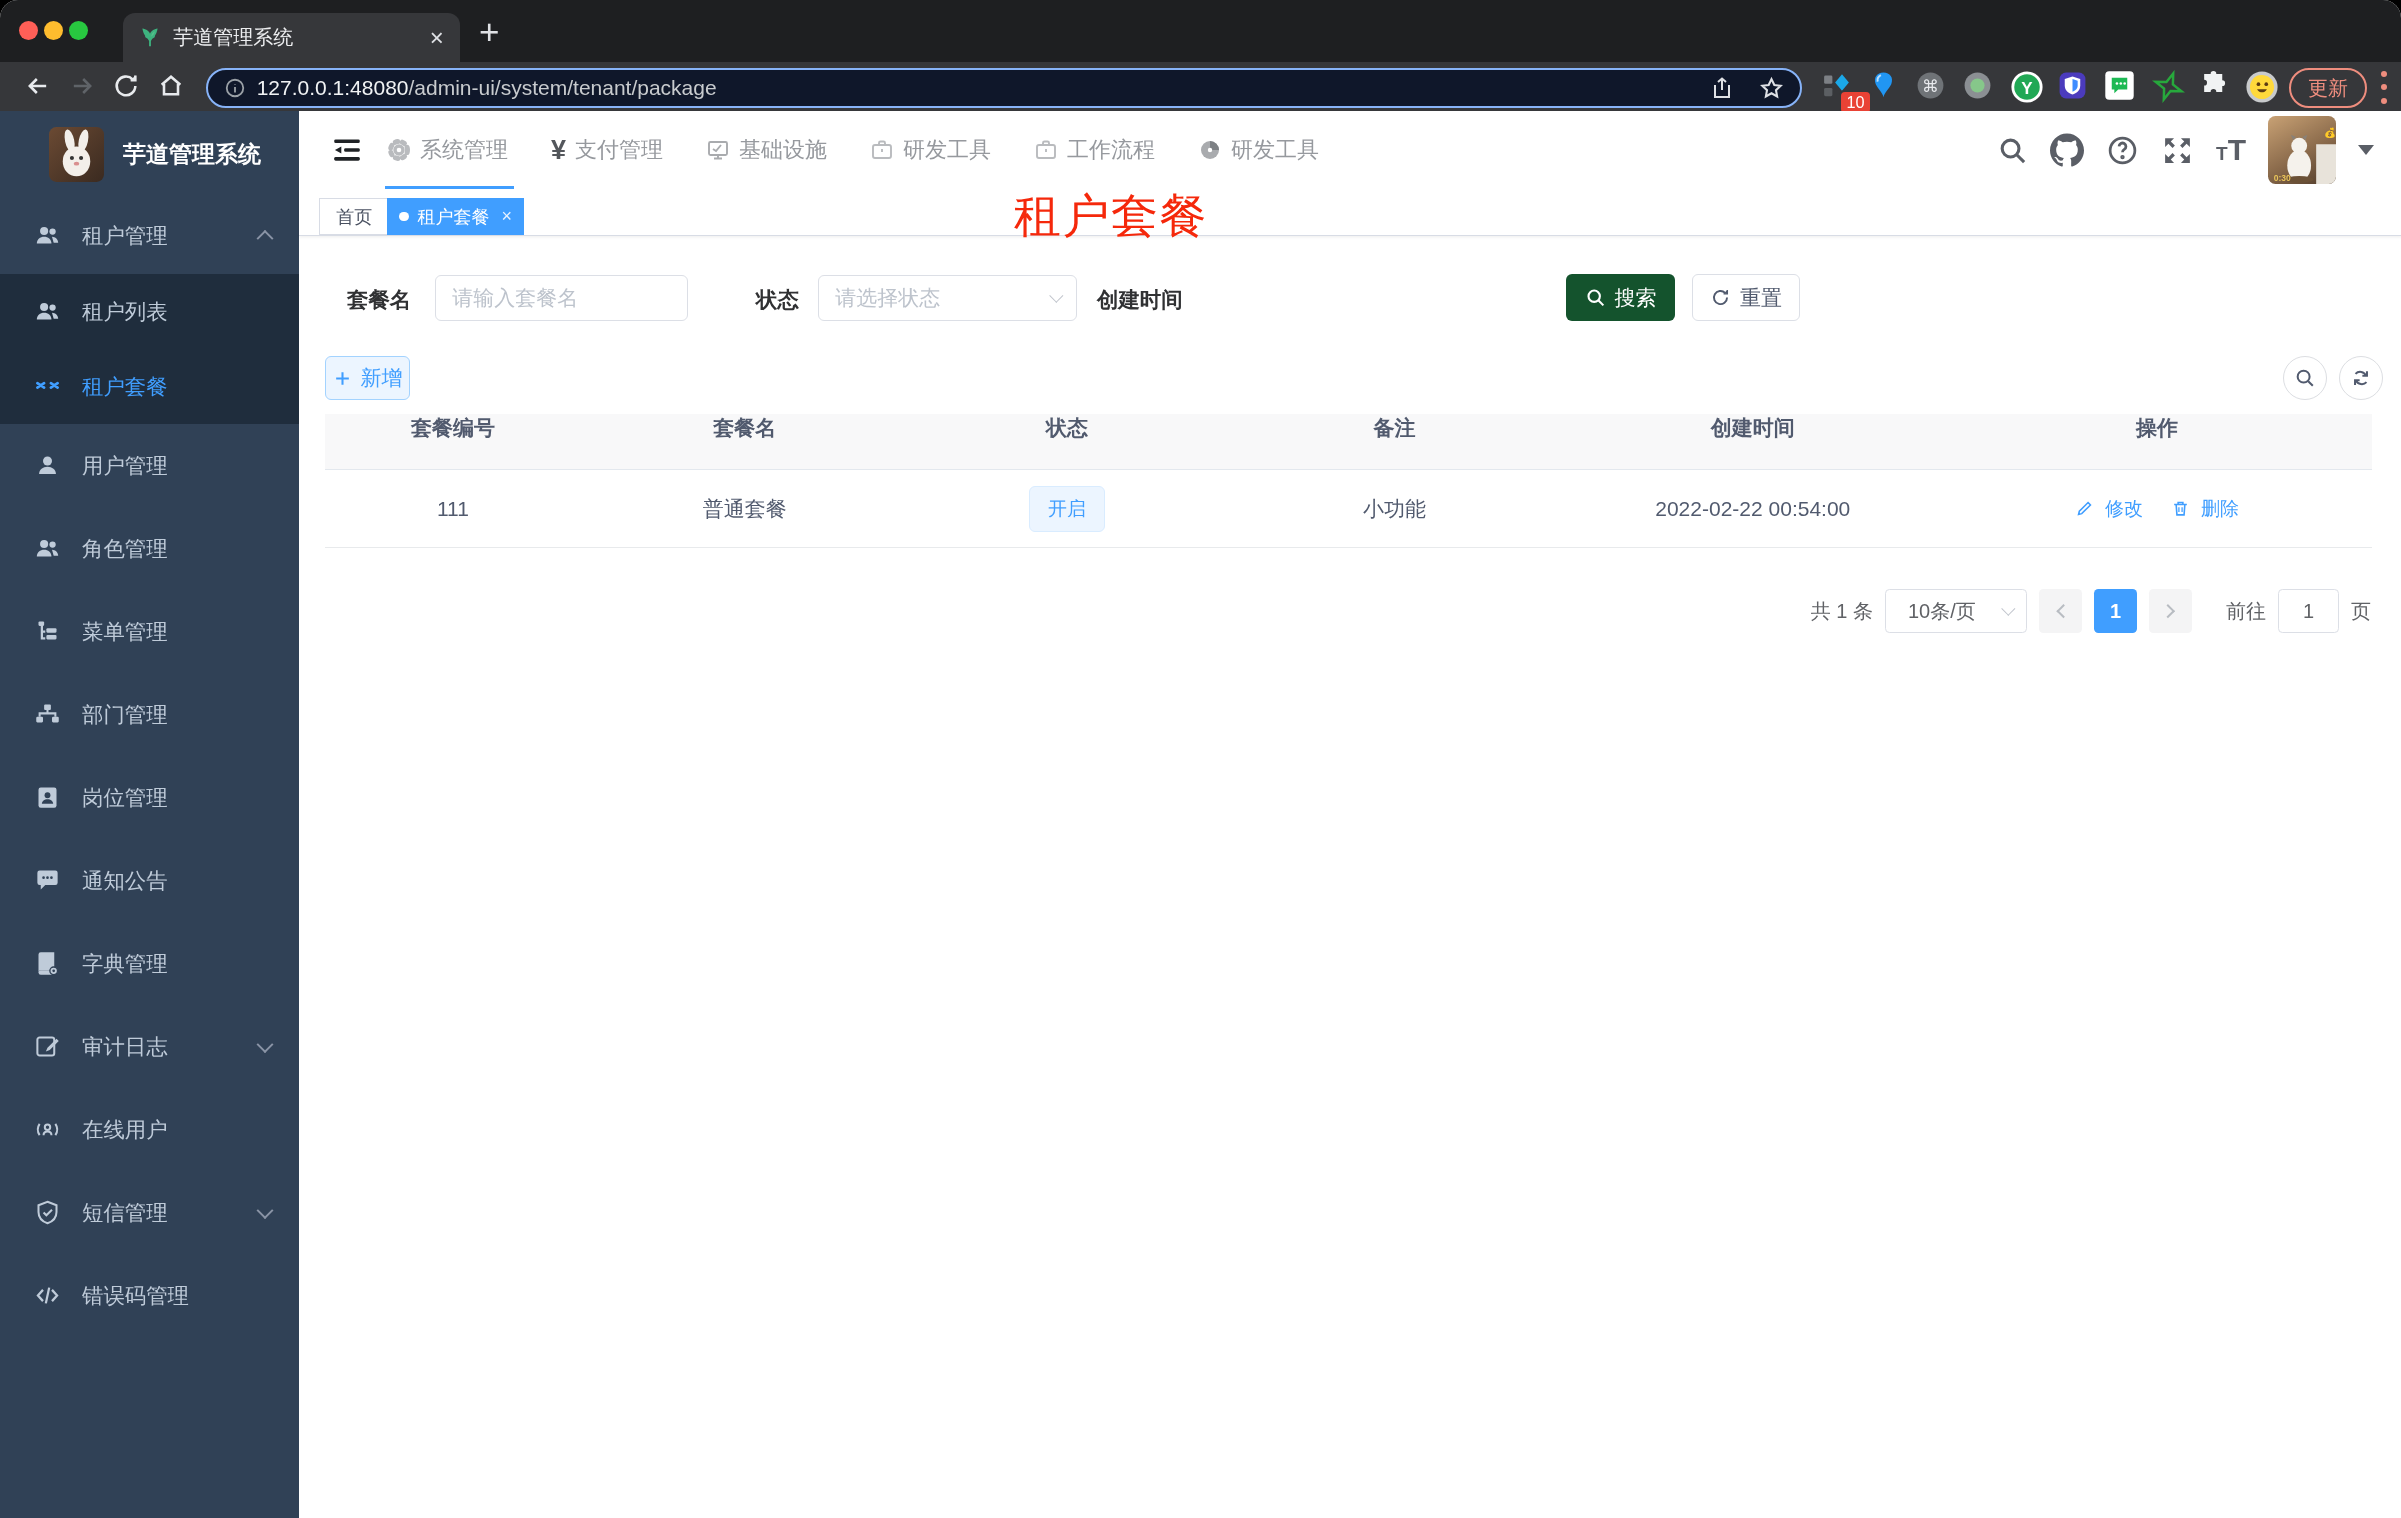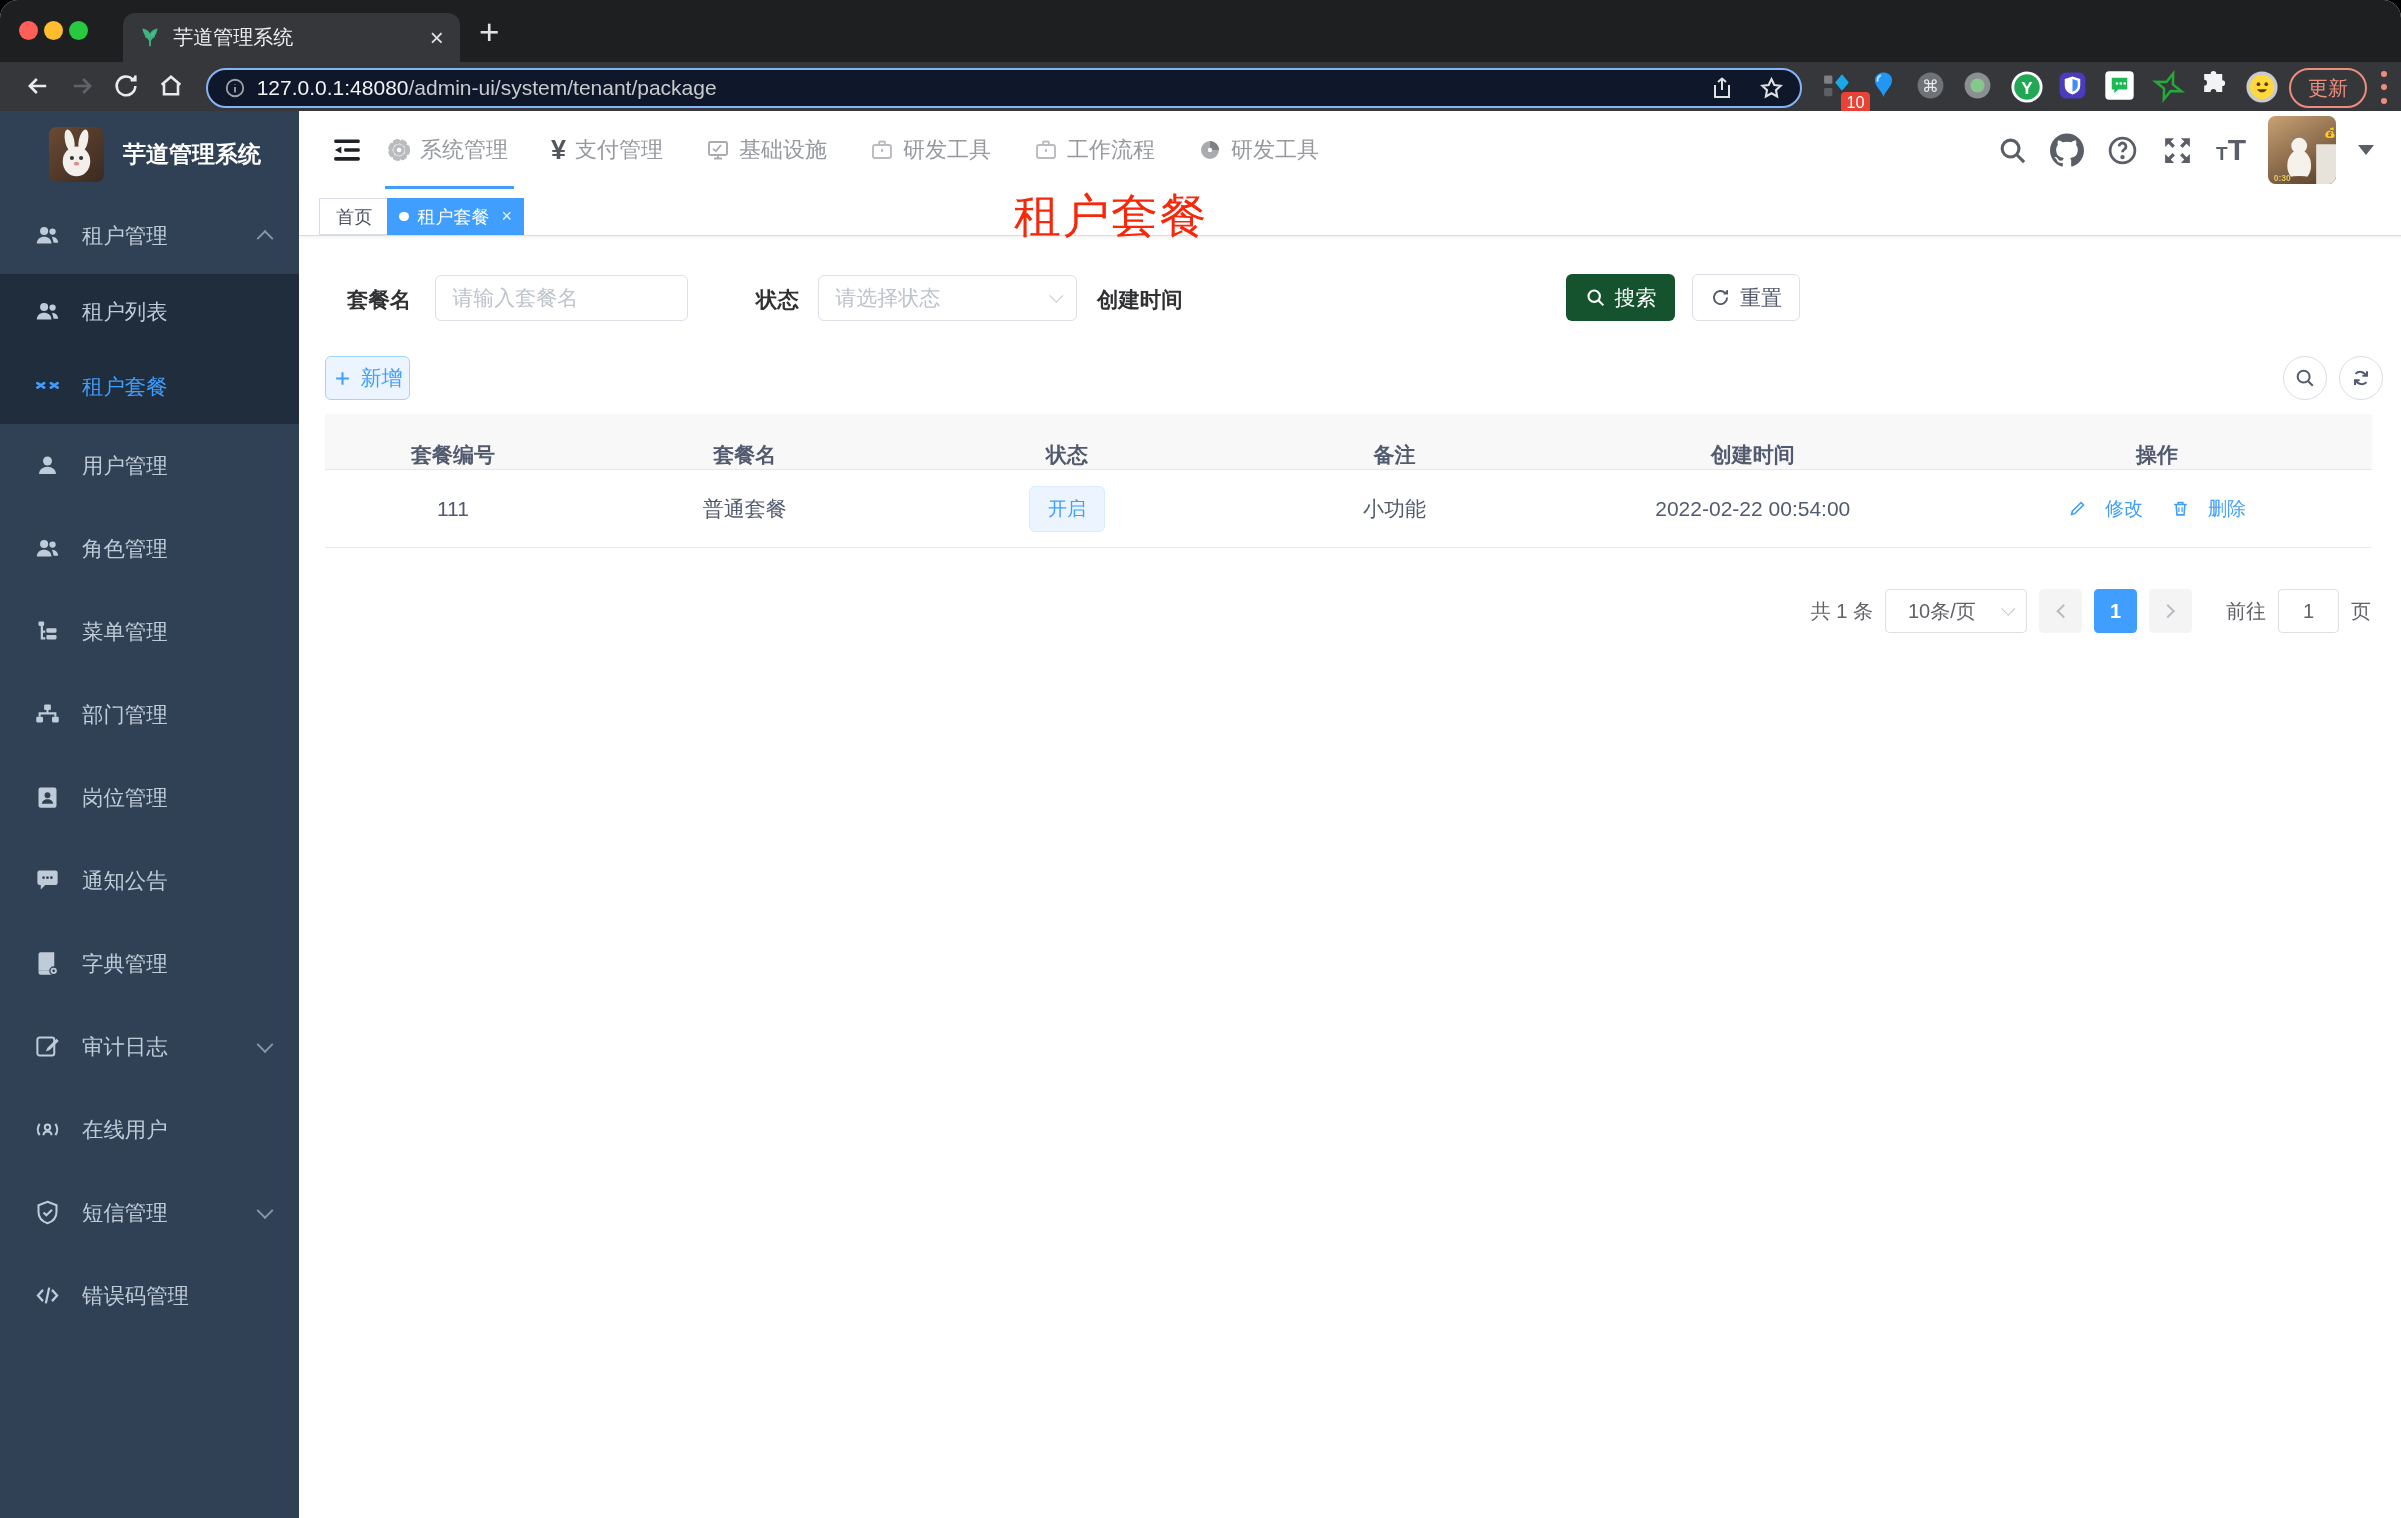--- a/index.html
+++ b/index.html
@@ -65,31 +65,31 @@
   .fbox{position:absolute;top:275px;height:46px;border:1.5px solid #dcdfe6;border-radius:6px;background:#fff;display:flex;align-items:center;padding:0 16.3px;font-size:21px;color:#bdc3cc;}
   .fbox .dark{color:#606266;}
   .selchev{margin-left:auto;width:10.4px;height:10.4px;border-right:1.8px solid #c0c4cc;border-bottom:1.8px solid #c0c4cc;transform:rotate(45deg) translateY(-3px);}
   .btn-search{position:absolute;left:1566px;top:274px;width:109px;height:47px;background:#14532d;border-radius:6px;color:#fff;font-size:21px;display:flex;align-items:center;justify-content:center;gap:9px;}
   .btn-reset{position:absolute;left:1692px;top:274px;width:108px;height:47px;background:#fff;border:1.5px solid #dcdfe6;border-radius:6px;color:#515a6e;font-size:21px;display:flex;align-items:center;justify-content:center;gap:9px;}
   .btn-add{position:absolute;left:325px;top:356px;width:85px;height:44px;background:#ecf5ff;border:1.5px solid #a3d3ff;border-radius:6px;color:#409eff;font-size:21px;display:flex;align-items:center;justify-content:center;gap:9px;}
   .circlebtn{position:absolute;top:356px;width:44px;height:44px;border-radius:50%;border:1.5px solid #dcdee2;background:#fff;display:flex;align-items:center;justify-content:center;color:#515a6e;}
 
   
   .table{position:absolute;left:325px;top:414px;width:2047px;font-size:21px;color:#515a6e;}
-  .thead{display:flex;background:#f8f8f9;height:56px;align-items:flex-end;font-weight:700;border-bottom:0.7px solid #e3e8ee;}
+  .thead{display:flex;background:#f8f8f9;height:56px;align-items:flex-start;font-weight:700;border-bottom:0.7px solid #e3e8ee;}
   .trow{display:flex;height:78px;align-items:center;border-bottom:0.7px solid #e8eaec;background:#fff;}
   .c1{width:12.5%;text-align:center;}
   .c2{width:16%;text-align:center;}
   .c3{width:15.5%;text-align:center;}
   .c4{width:16.5%;text-align:center;}
   .c5{width:18.5%;text-align:center;}
   .c6{width:21%;text-align:center;}
   .tag-status{display:inline-block;padding:9px 18px;background:#ecf5ff;border:0.7px solid #d9ecff;border-radius:6px;color:#409eff;font-size:19px;}
   .rowlinks{display:flex;justify-content:center;gap:28px;}
-  .alink{color:#409eff;font-size:19px;display:flex;align-items:center;gap:18px;}
+  .alink{color:#409eff;font-size:19px;display:flex;align-items:center;gap:11px;}
 
   
   .pager{position:absolute;right:30px;top:589px;display:flex;align-items:center;gap:12px;font-size:20px;color:#606266;}
   .psize{width:142px;height:44px;border:1.5px solid #dcdfe6;border-radius:4.4px;display:flex;align-items:center;padding:0 15px 0 22px;color:#606266;background:#fff;}
   .pbtn{width:43px;height:44px;border-radius:4.4px;background:#f4f4f5;display:flex;align-items:center;justify-content:center;}
   .pbtn .pc{width:10.4px;height:10.4px;border-right:2.2px solid #b8bcc2;border-bottom:2.2px solid #b8bcc2;}
   .pc.left{transform:rotate(135deg);margin-left:4.4px;}
   .pc.right{transform:rotate(-45deg);margin-right:4.4px;}
   .pcur{width:43px;height:44px;border-radius:4.4px;background:#409eff;color:#fff;font-weight:700;display:flex;align-items:center;justify-content:center;}
   .pgoto{width:61px;height:44px;border:1.5px solid #dcdfe6;border-radius:4.4px;background:#fff;display:flex;align-items:center;justify-content:center;color:#606266;}

